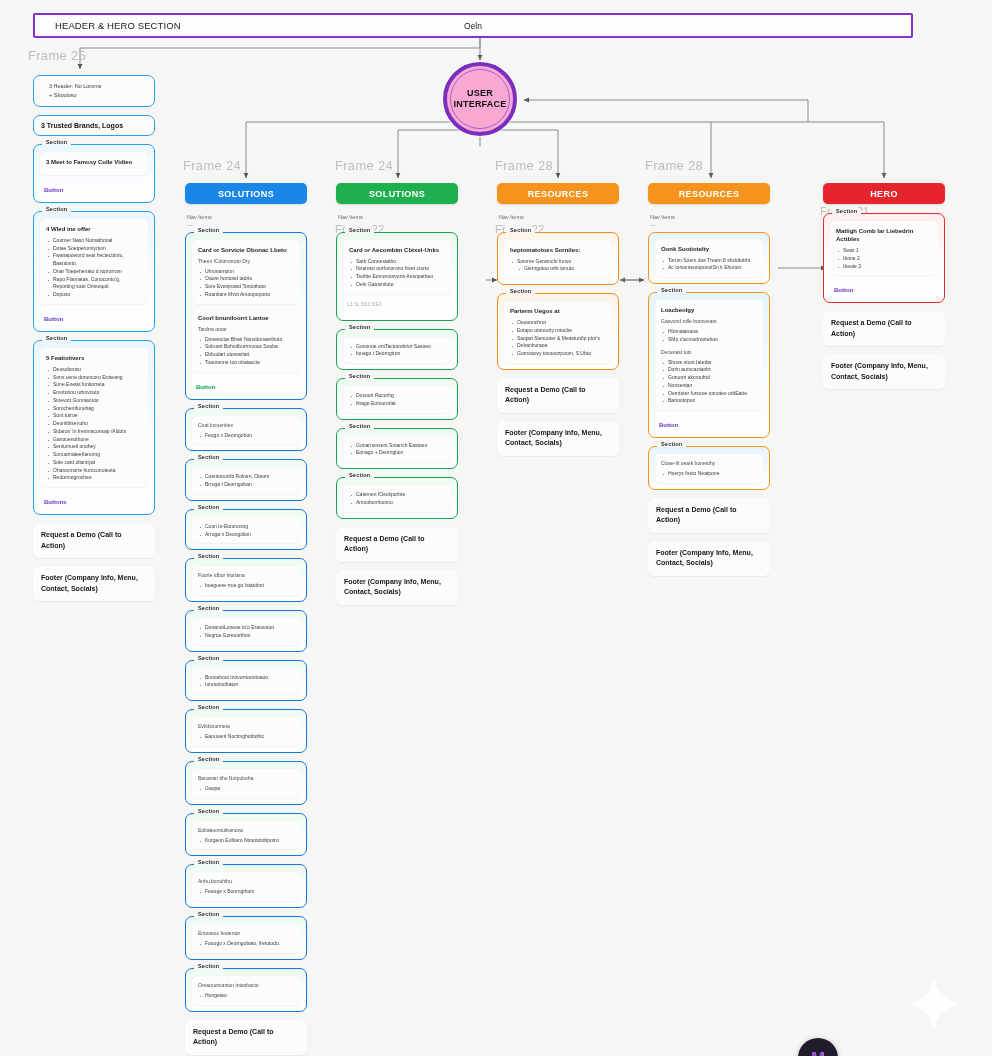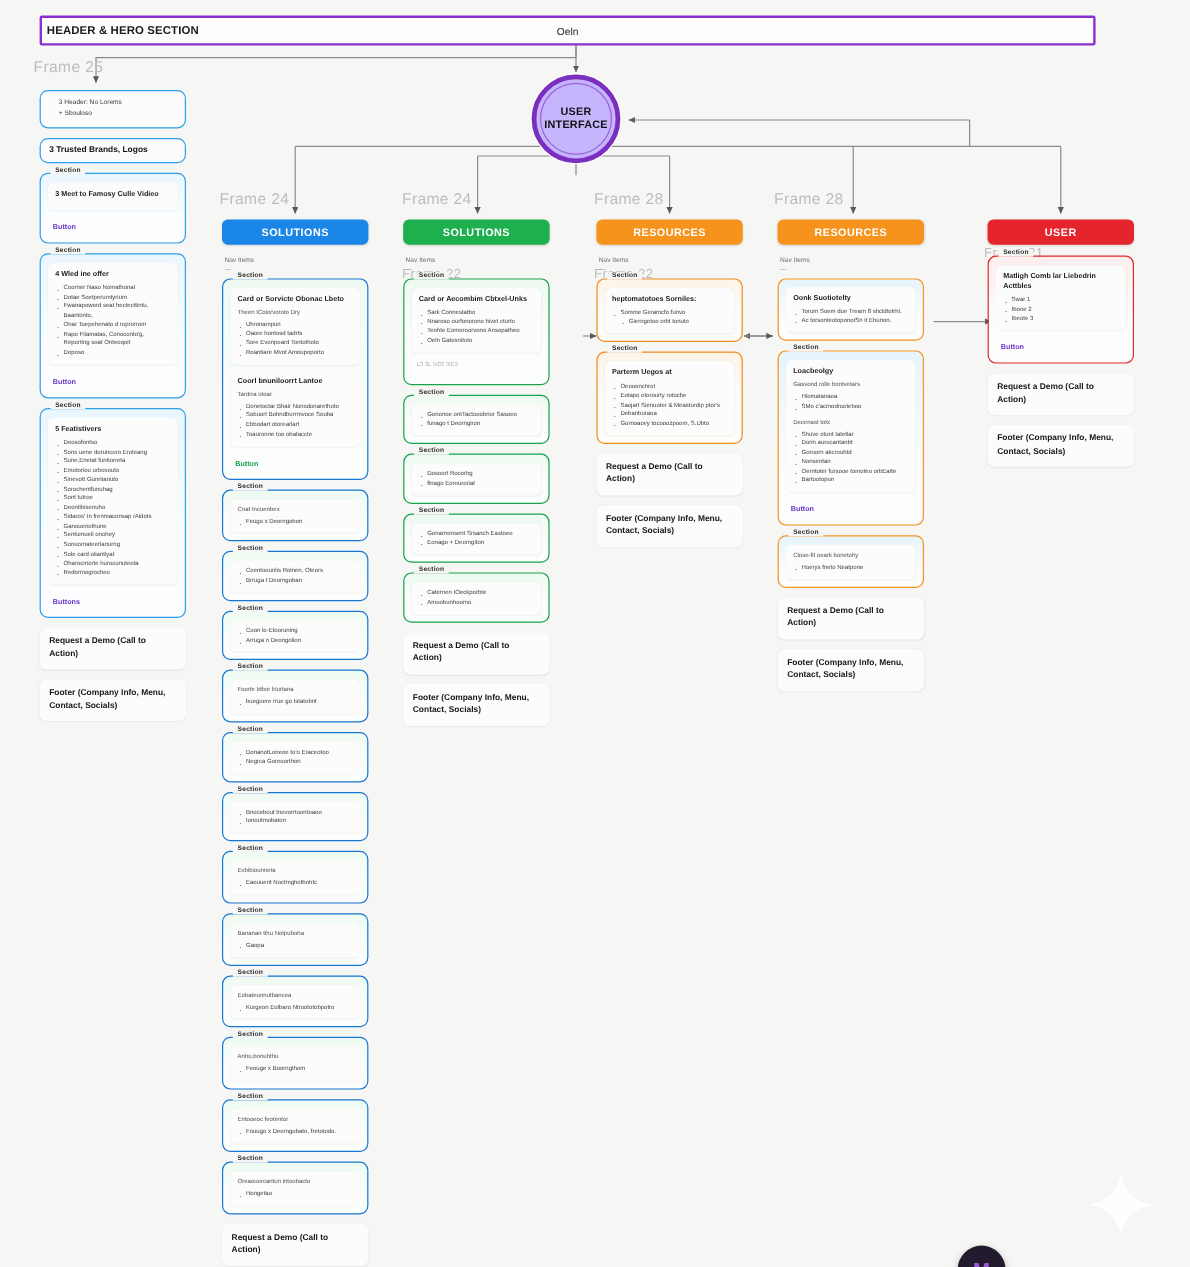--- a/index.html
+++ b/index.html
@@ -21,32 +21,32 @@
   
   #wires { position: absolute; inset: 0; width: 992px; height: 1056px; pointer-events: none; }
 
   
   #header-bar {
     position: absolute; left: 33px; top: 13px; width: 880px; height: 25px;
     border: 2.5px solid #8b2fcf; background: #fdfdfd; border-radius: 2px;
     display: flex; align-items: center;
   }
   #header-bar .hdr-title {
-    font-size: 9.5px; font-weight: 700; color: #1b1b1b; letter-spacing: .1px;
-    margin-left: 4px; white-space: nowrap;
+    font-size: 9.5px; font-weight: 400; color: #1b1b1b; letter-spacing: .1px;
+    margin-left: 20px; white-space: nowrap;
   }
   #header-bar .hdr-home {
     position: absolute; left: 0; right: 0; text-align: center;
     font-size: 8.5px; color: #222; font-weight: 400;
   }
 
   
   #hub {
     position: absolute; left: 443px; top: 62px; width: 74px; height: 74px;
-    border-radius: 50%; border: 4px solid #7b2fbe; background: #c4b5fd;
+    border-radius: 50%; border: 4px solid #7b2fbe; background: #f9a8d4;
     display: flex; align-items: center; justify-content: center;
     box-shadow: 0 0 0 1px rgba(255,255,255,.9);
     z-index: 6;
   }
   #hub::after {
     content: ""; position: absolute; inset: 3px; border-radius: 50%;
     border: 1px solid #9e62d4;
   }
   #hub .hub-label {
     position: relative; z-index: 2;
@@ -542,21 +542,21 @@
             <div class="c-sub">Close-fit oeark bonetohy</div>
             <ul class="c-list">
               <li>Hoerys  fneto  Neatpone</li>
             </ul>
           </div>
         </div>
         <div class="plain">Request a Demo (Call to Action)</div>
         <div class="plain">Footer (Company Info, Menu, Contact, Socials)</div>
       </div>
       <div class="column" style="left: 823px; top: 183px;">
-        <div class="col-pill" style="background: rgb(229, 36, 43);">USER</div>
+        <div class="col-pill" style="background: rgb(229, 36, 43);">HERO</div>
         <div class="sec t-red grad-red" style="border-color: rgb(226, 41, 43);">
           <div class="sec-tag">Section</div>
           <div class="inner">
             <div class="c-title">Matligh Comb lar Liebedrin Acttbles</div>
             <ul class="c-list">
               <li>Swar  1</li>
               <li>Ibone  2</li>
               <li>Ibeote  3</li>
             </ul>
           </div>

